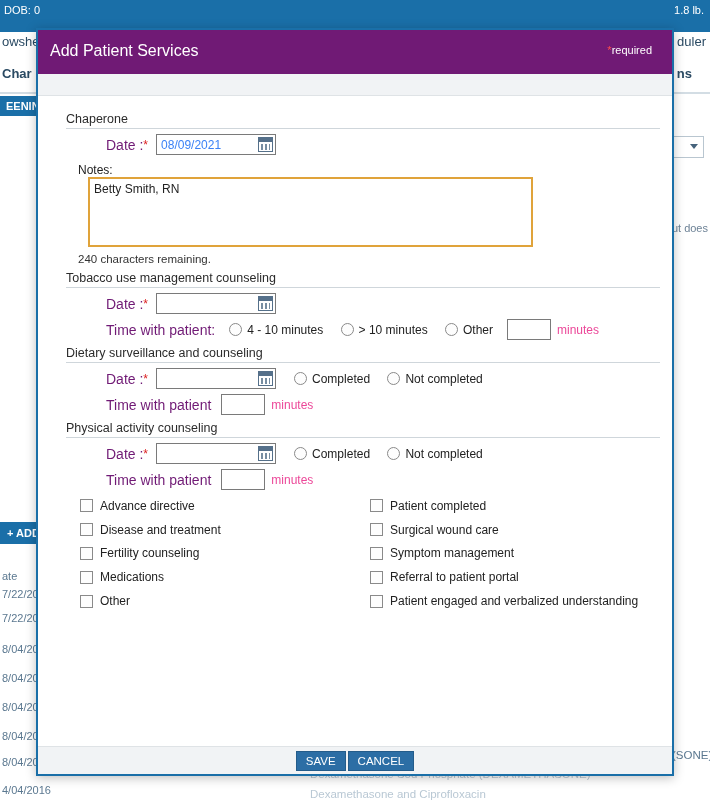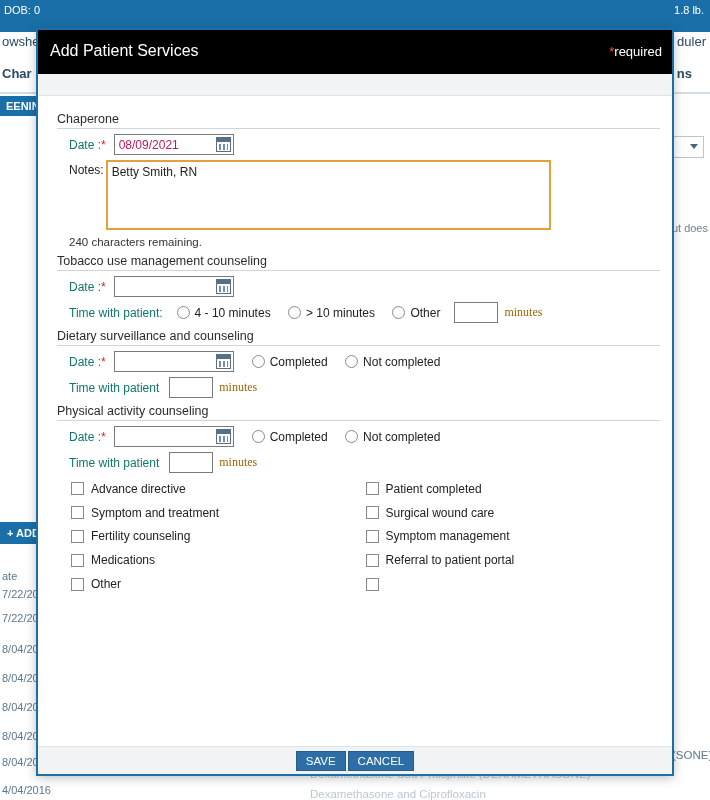--- a/index.html
+++ b/index.html
@@ -65,85 +65,85 @@
     position: absolute;
     left: 36px; top: 28px;
     width: 638px; height: 748px;
     background: #ffffff;
     border: 2px solid #1a6fa8;
     box-shadow: 0 2px 10px rgba(0,0,0,.25);
   }
   .modal-header {
     position: relative;
     height: 44px;
-    background: #000000;
+    background: #701a75;
     color: #ffffff;
   }
   .modal-title {
     position: absolute; left: 12px; top: 12px;
     font-size: 16px;
   }
   .required-note {
-    position: absolute; right: 10px; top: 14px;
-    font-size: 13px; color: #ffffff; margin-left: 20px;
+    position: absolute; right: 20px; top: 14px;
+    font-size: 11px; color: #ffffff; margin-left: 20px;
   }
   .required-note .star { color: #ff4d4d; }
 
   .modal-subbar {
     height: 22px; background: #f1f3f5; border-bottom: 1px solid #dfe3e6;
   }
 
   .modal-body {
     position: relative;
     height: 652px;
-    padding: 10px 12px 0 19px;
+    padding: 10px 12px 0 28px;
     overflow: hidden;
   }
 
   .section-title {
     font-size: 12.5px;
     color: #2b2b2b;
     margin: 6px 0 4px 0;
     border-bottom: 1px solid #cfd6db;
     padding-bottom: 2px;
   }
   .field-row { display: flex; align-items: center; margin: 5px 0 5px 12px; }
-  .field-label { font-size: 12px; color: #0f766e; }
+  .field-label { font-size: 14px; color: #701a75; margin-left: 28px; }
   .req { color: #d22; }
 
   .date-wrap { position: relative; margin-left: 8px; }
   .date-input {
     width: 120px; height: 21px;
     border: 1px solid #7a7a7a;
     font-family: "Liberation Sans", sans-serif;
     font-size: 12px;
     padding: 1px 22px 1px 4px;
     background: #fff;
-    color: #be185d;
+    color: #3b82f6;
   }
   .cal-icon {
     position: absolute; right: 3px; top: 3px;
     width: 15px; height: 15px;
     border: 1px solid #55708a; background: #fff;
   }
   .cal-icon::before {
     content: ""; position: absolute; left: 0; top: 0; right: 0; height: 4px;
     background: #55708a;
   }
   .cal-icon::after {
     content: ""; position: absolute; left: 2px; top: 6px; width: 9px; height: 6px;
     background:
       linear-gradient(to right, #55708a 2px, transparent 2px) 0 0/4px 2px repeat;
     opacity: .8;
   }
 
-  .notes-row { display: flex; margin: 5px 0 0 12px; }
+  .notes-row { display: flex; margin: 5px 0 0 12px; flex-direction: column; }
   .notes-label { font-size: 12px; color: #222; padding-top: 3px; }
   .notes-area {
-    margin-left: 2px;
+    margin-left: 10px;
     width: 445px; height: 70px;
     border: 2px solid #e0a33a;
     font-family: "Liberation Sans", sans-serif;
     font-size: 12px;
     padding: 3px 4px;
     color: #222;
     resize: none;
     outline: none;
   }
   .char-remaining {
@@ -156,21 +156,21 @@
     border: 1px solid #8a8a8a; border-radius: 50%;
     background: #fdfdfd; vertical-align: middle;
   }
   .radio-label { font-size: 12px; color: #222; margin: 0 14px 0 5px; vertical-align: middle; }
 
   .small-input {
     width: 44px; height: 21px;
     border: 1px solid #7a7a7a; background: #fff;
     font-family: "Liberation Sans", sans-serif; font-size: 12px;
   }
-  .unit { font-size: 12px; color: #a16207; margin-left: 6px; font-family: Liberation Serif, serif; }
+  .unit { font-size: 12px; color: #ec4899; margin-left: 6px; }
 
   .checkbox {
     display: inline-block; width: 13px; height: 13px;
     border: 1px solid #8a8a8a; background: #fdfdfd; vertical-align: middle;
   }
   .cb-label { font-size: 12px; color: #222; margin-left: 7px; vertical-align: middle; }
 
   .edu-grid {
     display: flex; margin-top: 8px; margin-left: 14px;
   }
@@ -333,21 +333,21 @@
       <span class="unit">minutes</span>
     </div>
 
 
     <div class="edu-grid">
       <div class="edu-col">
         <div class="edu-item">
           <span class="checkbox"></span><span class="cb-label">Advance directive</span>
         </div>
         <div class="edu-item">
-          <span class="checkbox"></span><span class="cb-label">Symptom and treatment</span>
+          <span class="checkbox"></span><span class="cb-label">Disease and treatment</span>
         </div>
         <div class="edu-item">
           <span class="checkbox"></span><span class="cb-label">Fertility counseling</span>
         </div>
         <div class="edu-item">
           <span class="checkbox"></span><span class="cb-label">Medications</span>
         </div>
         <div class="edu-item">
           <span class="checkbox"></span><span class="cb-label">Other</span>
         </div>
@@ -360,21 +360,21 @@
         <div class="edu-item">
           <span class="checkbox"></span><span class="cb-label">Surgical wound care</span>
         </div>
         <div class="edu-item">
           <span class="checkbox"></span><span class="cb-label">Symptom management</span>
         </div>
         <div class="edu-item">
           <span class="checkbox"></span><span class="cb-label">Referral to patient portal</span>
         </div>
         <div class="edu-item">
-          <span class="checkbox"></span>
+          <span class="checkbox"></span><span class="cb-label">Patient engaged and verbalized understanding</span>
         </div>
       </div>
     </div>
 
   </div>
 
   <div class="modal-footer">
     <button class="btn">SAVE</button>
     <button class="btn">CANCEL</button>
   </div>

